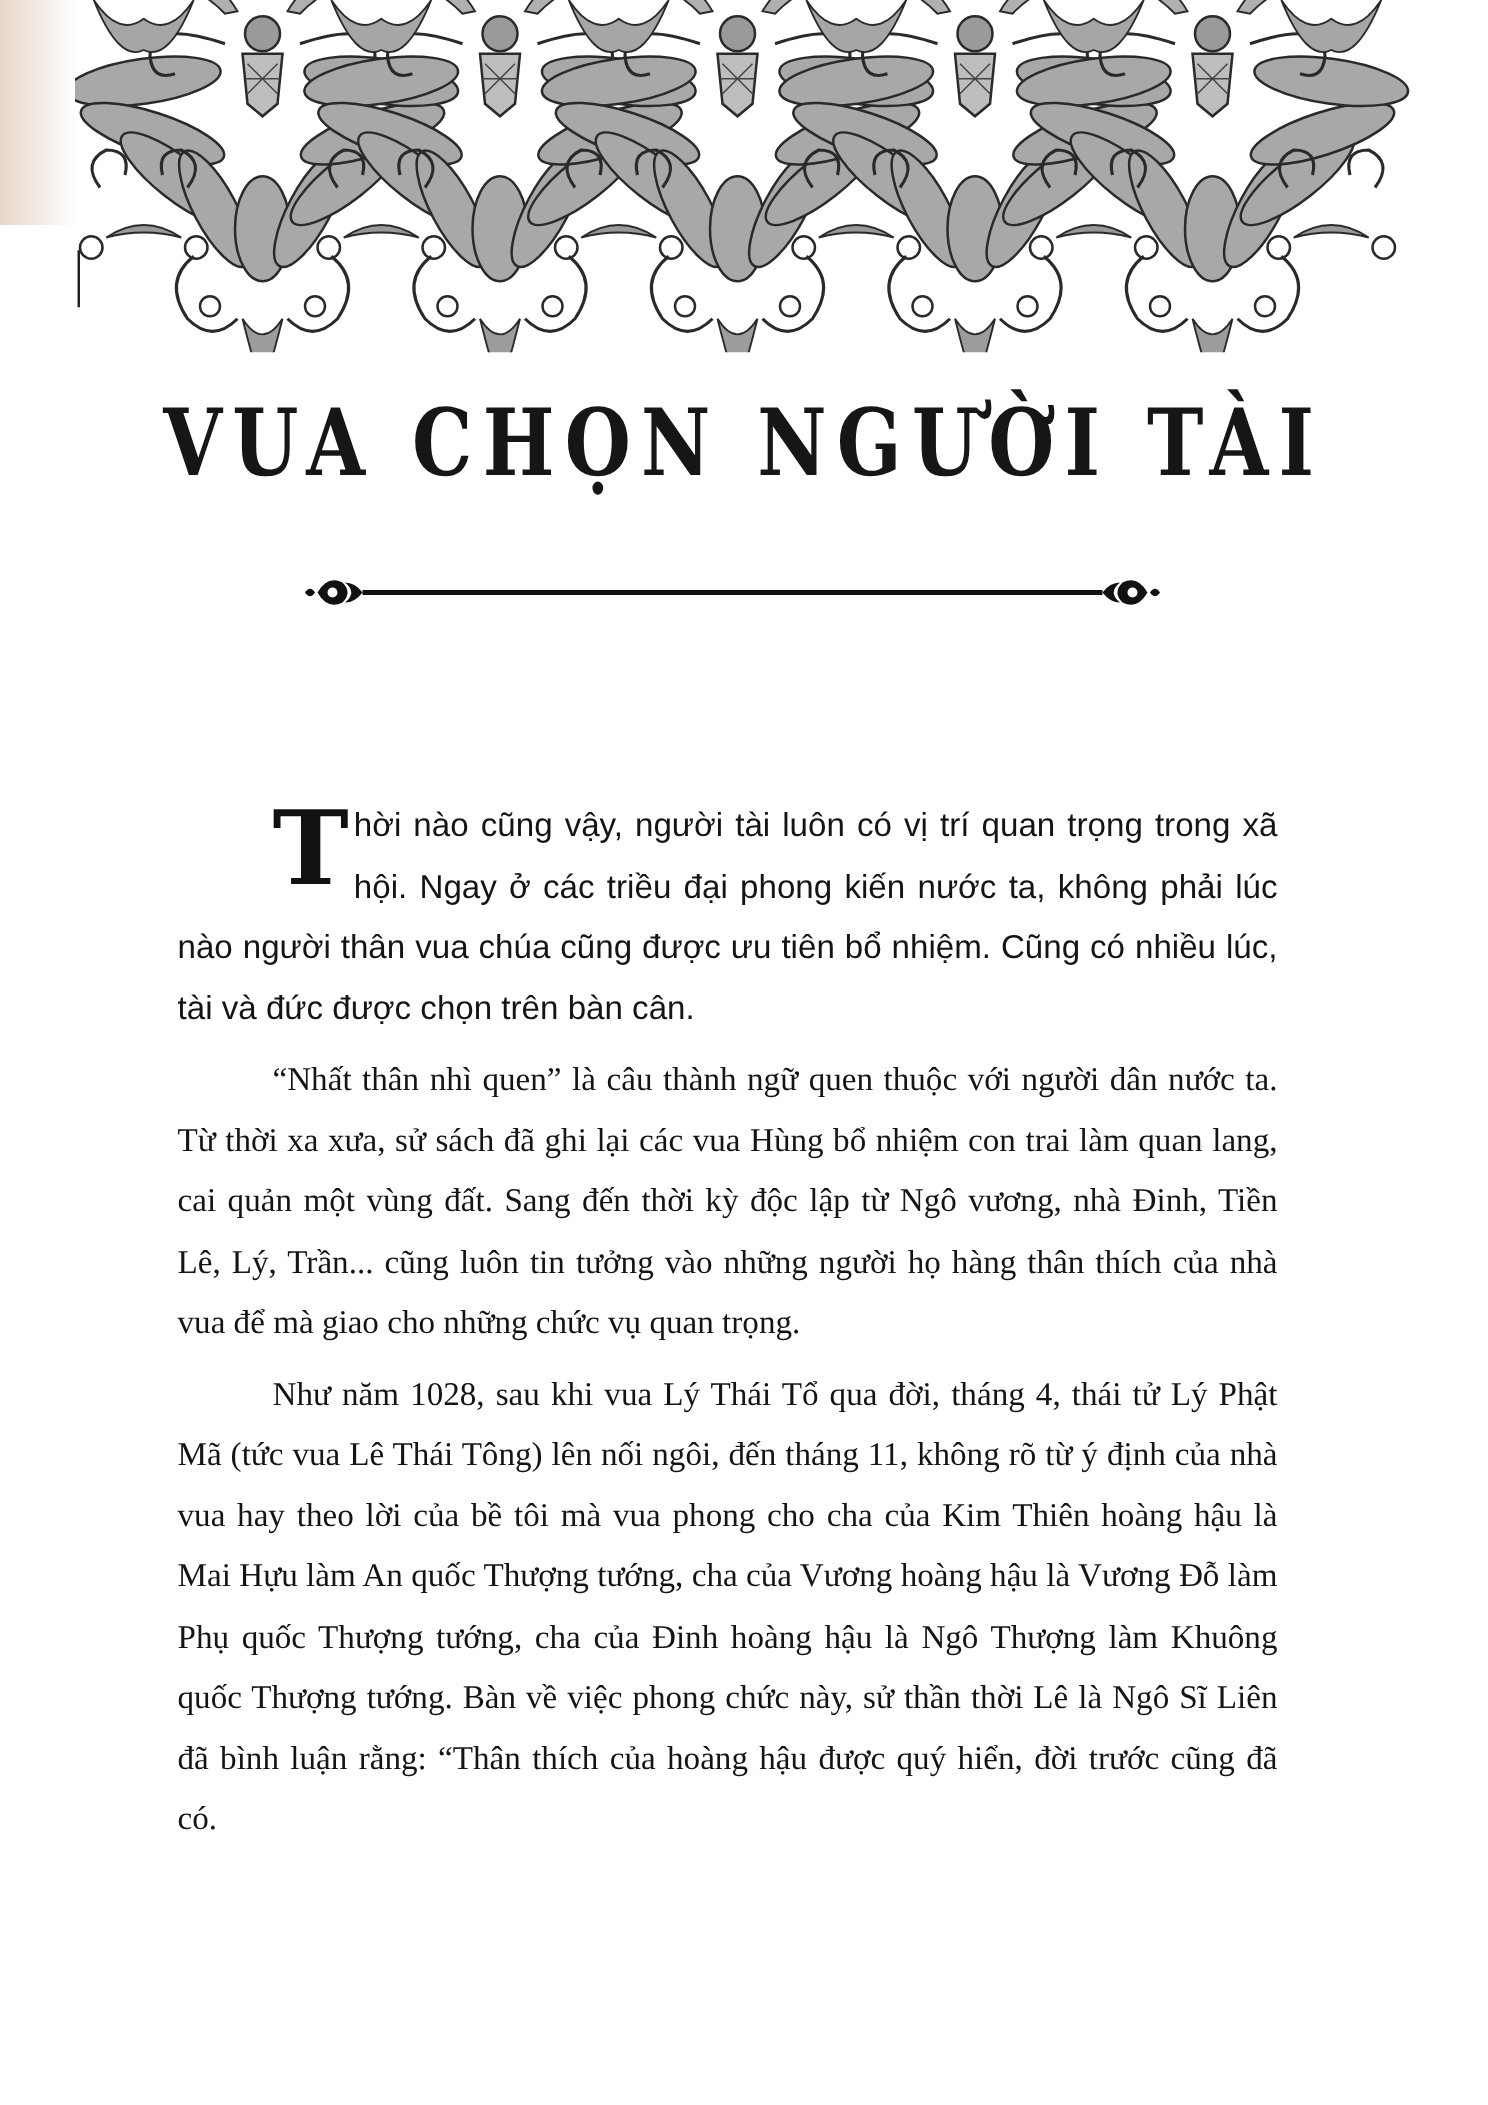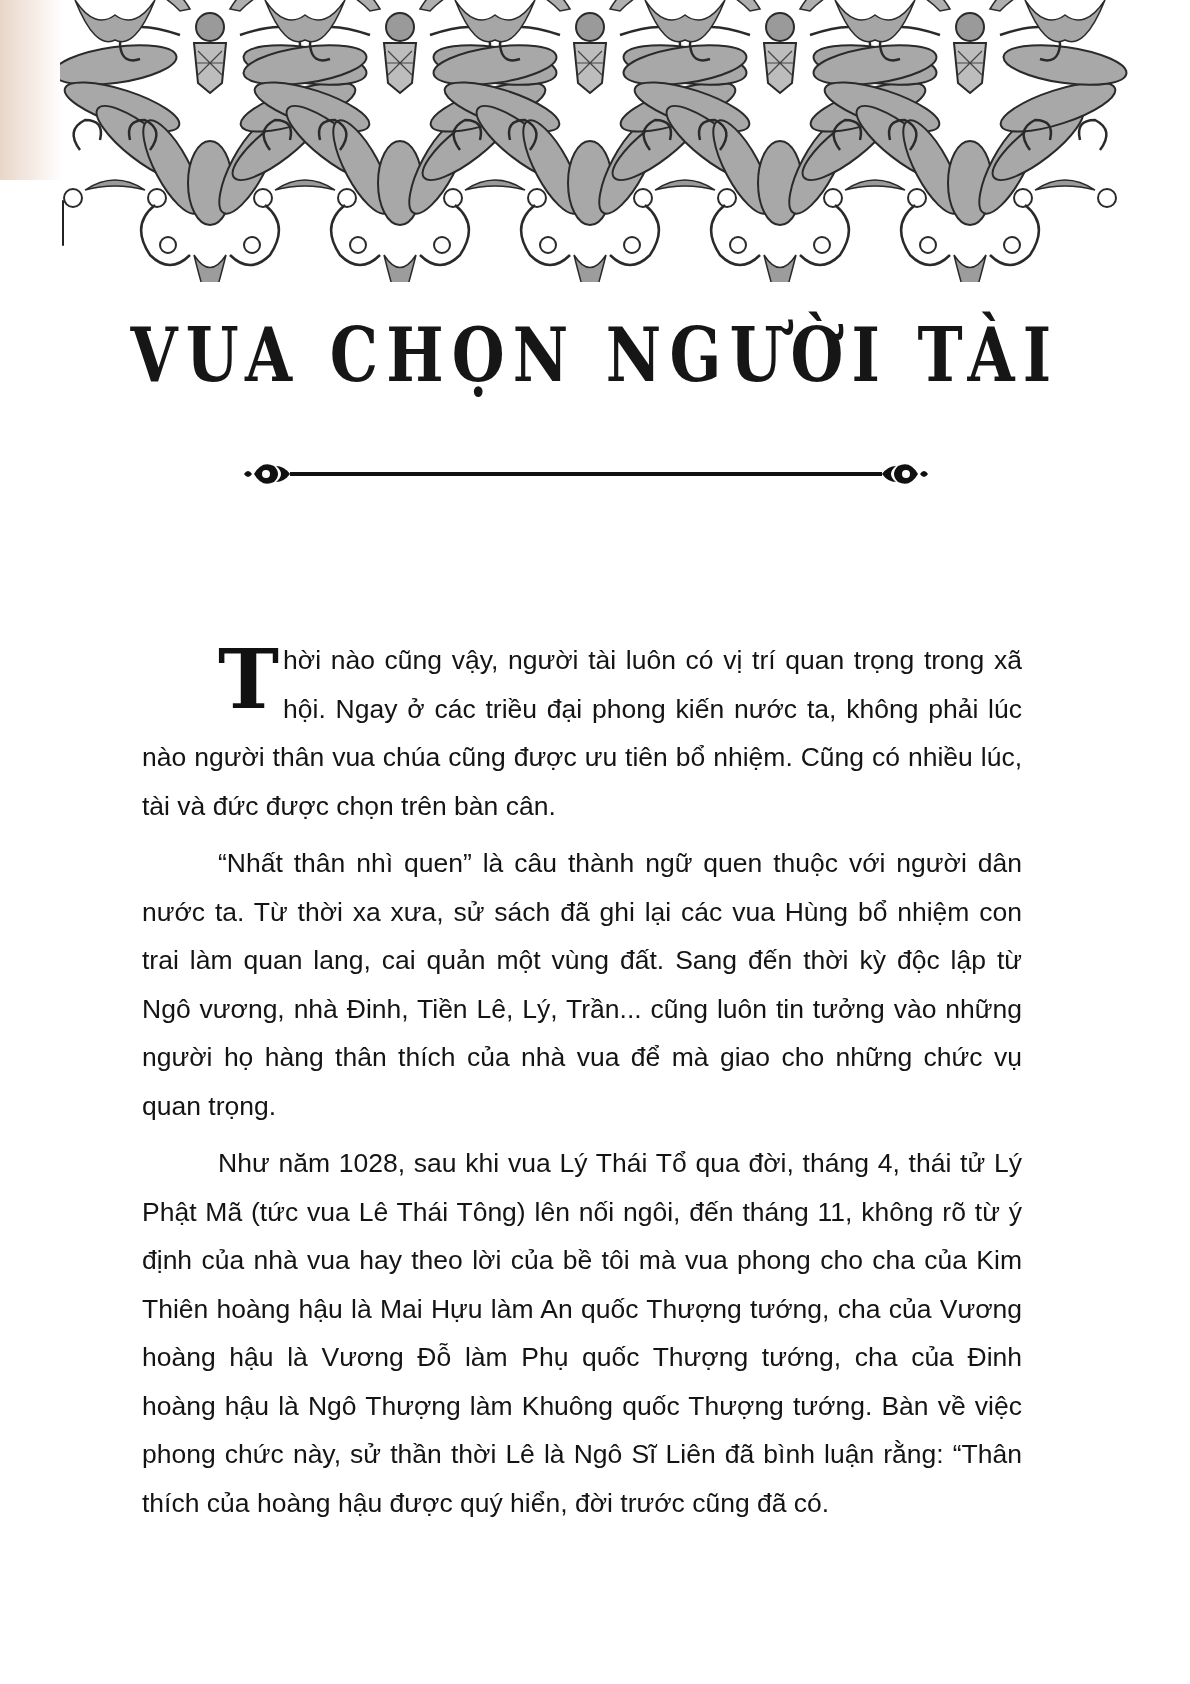--- a/index.html
+++ b/index.html
@@ -63,21 +63,21 @@
       width: 880px;
       font-size: 26.5px;
       line-height: 48.5px;
       color: #141414;
     }
     .para {
       margin: 0 0 9px 0;
       text-align: justify;
       text-align-last: left;
     }
-    .para.indent { text-indent: 76px; }
+    .para.indent { text-indent: 76px; font-family: Liberation Serif, serif; }
     .para.first { padding-left: 0; }
     .dropcap {
       float: left;
       font-family: "DejaVu Serif", "Liberation Serif", serif;
       font-weight: bold;
       font-size: 82px;
       line-height: 74px;
       margin: 6px 4px 0 76px;
       color: #111;
     }

